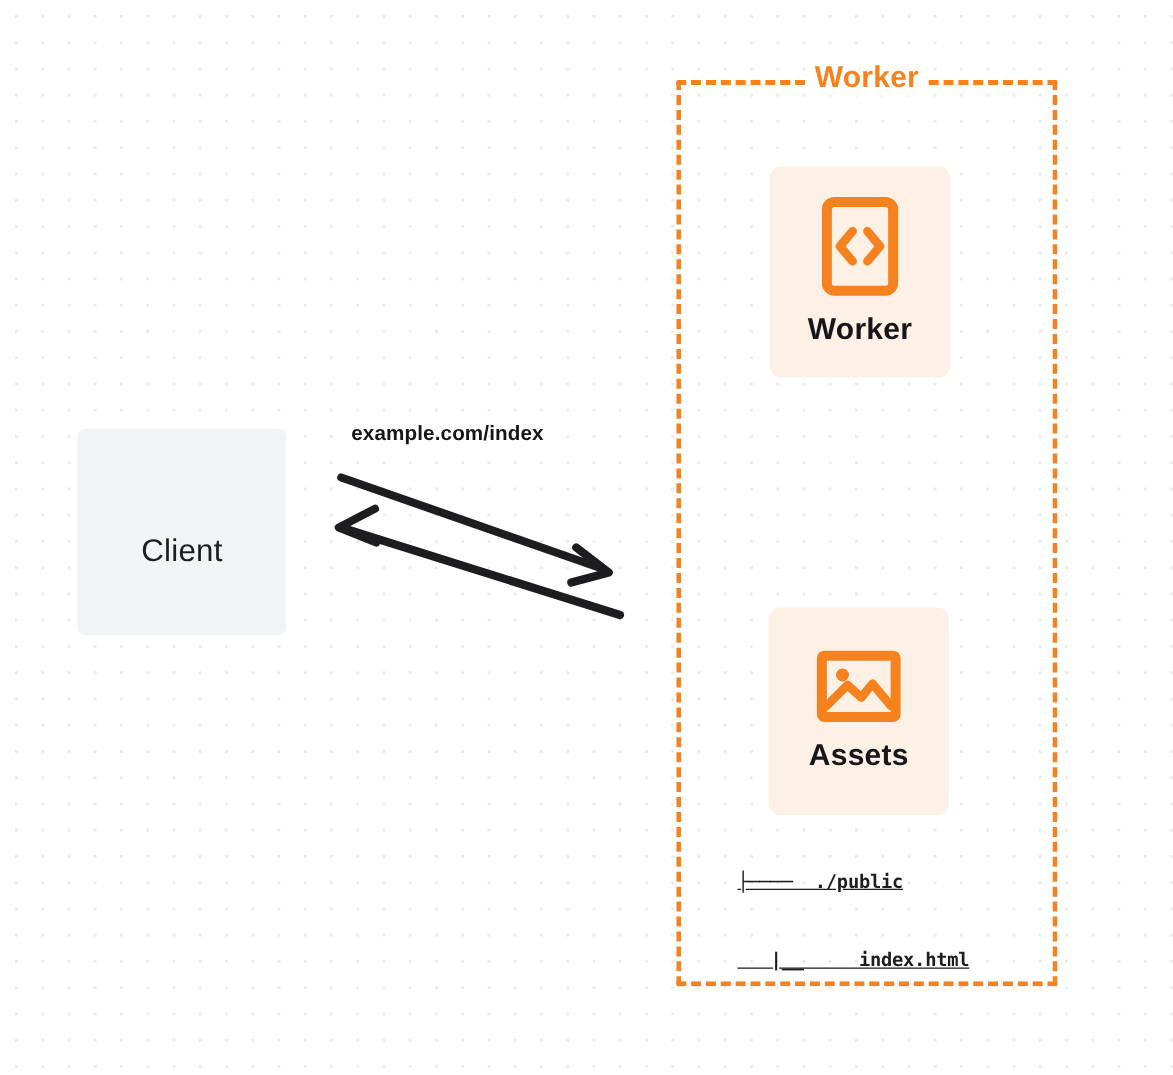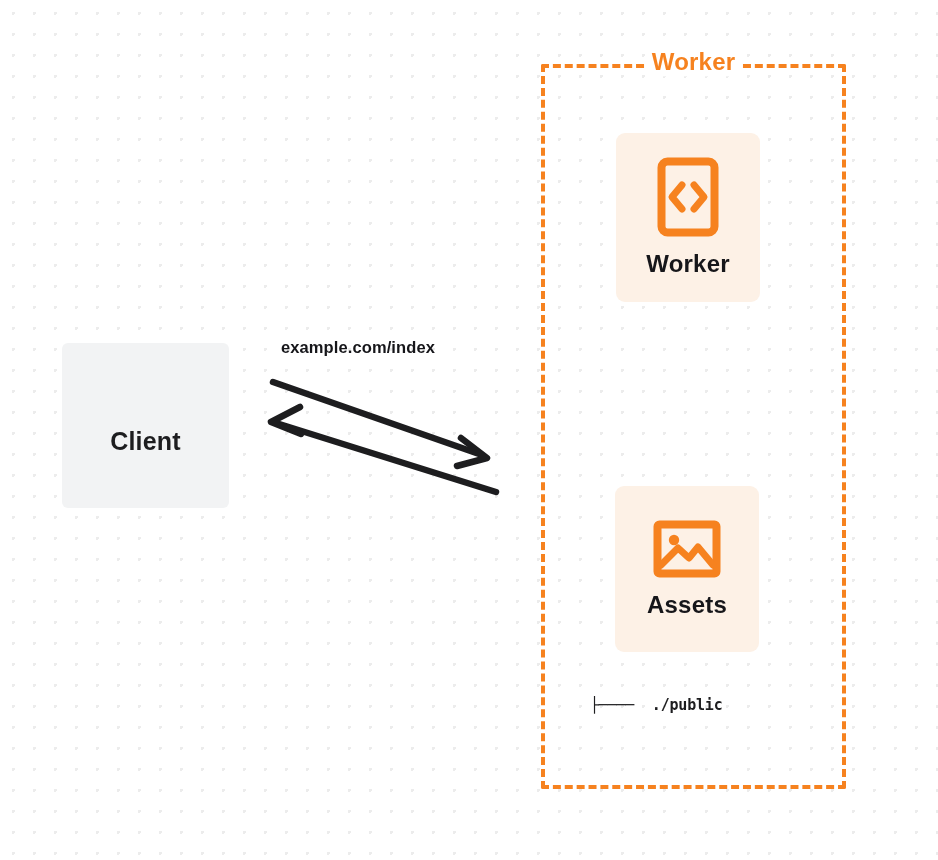--- a/index.html
+++ b/index.html
@@ -32,21 +32,21 @@
     width: 167px;
     height: 165px;
     background: #f2f3f4;
     border-radius: 6px;
     display: flex;
     align-items: center;
     justify-content: center;
   }
   .client-label {
     font-size: 25px;
-    font-weight: 700;
+    font-weight: 400;
     color: #1d1d1f;
     letter-spacing: 0.2px;
     margin-top: 32px;
   }
 
   
   .arrow-layer {
     position: absolute;
     left: 0;
     top: 0;
@@ -131,20 +131,21 @@
     font-family: "DejaVu Sans Mono", "Liberation Mono", monospace;
     font-size: 15px;
     line-height: 21px;
     color: #1d1d1f;
     white-space: pre;
     font-weight: 600;
     letter-spacing: -0.2px;
   }
   .file-tree .tree-row {
     display: block;
+    text-decoration: underline;
   }
 </style>
 </head>
 <body>
 
 <div id="canvas">
 
   <div class="client-node">
     <span class="client-label">Client</span>
   </div>
@@ -185,17 +186,18 @@
           <rect x="4.5" y="4.5" width="59" height="49" rx="2" ry="2" fill="none" stroke="#f6821f" stroke-width="8"></rect>
           <circle cx="21" cy="20" r="5.2" fill="#f6821f"></circle>
           <polyline points="8,45 25,28 36,38 45,27 60,45" fill="none" stroke="#f6821f" stroke-width="7" stroke-linecap="round" stroke-linejoin="round"></polyline>
         </svg>
       </span>
       <span class="card-label">Assets</span>
     </div>
 
     <div class="file-tree">
       <span class="tree-row">├────  ./public</span>
+      <span class="tree-row">   |__     index.html</span>
       
     </div>
 
   </div>
 </div>
 
 </body></html>

